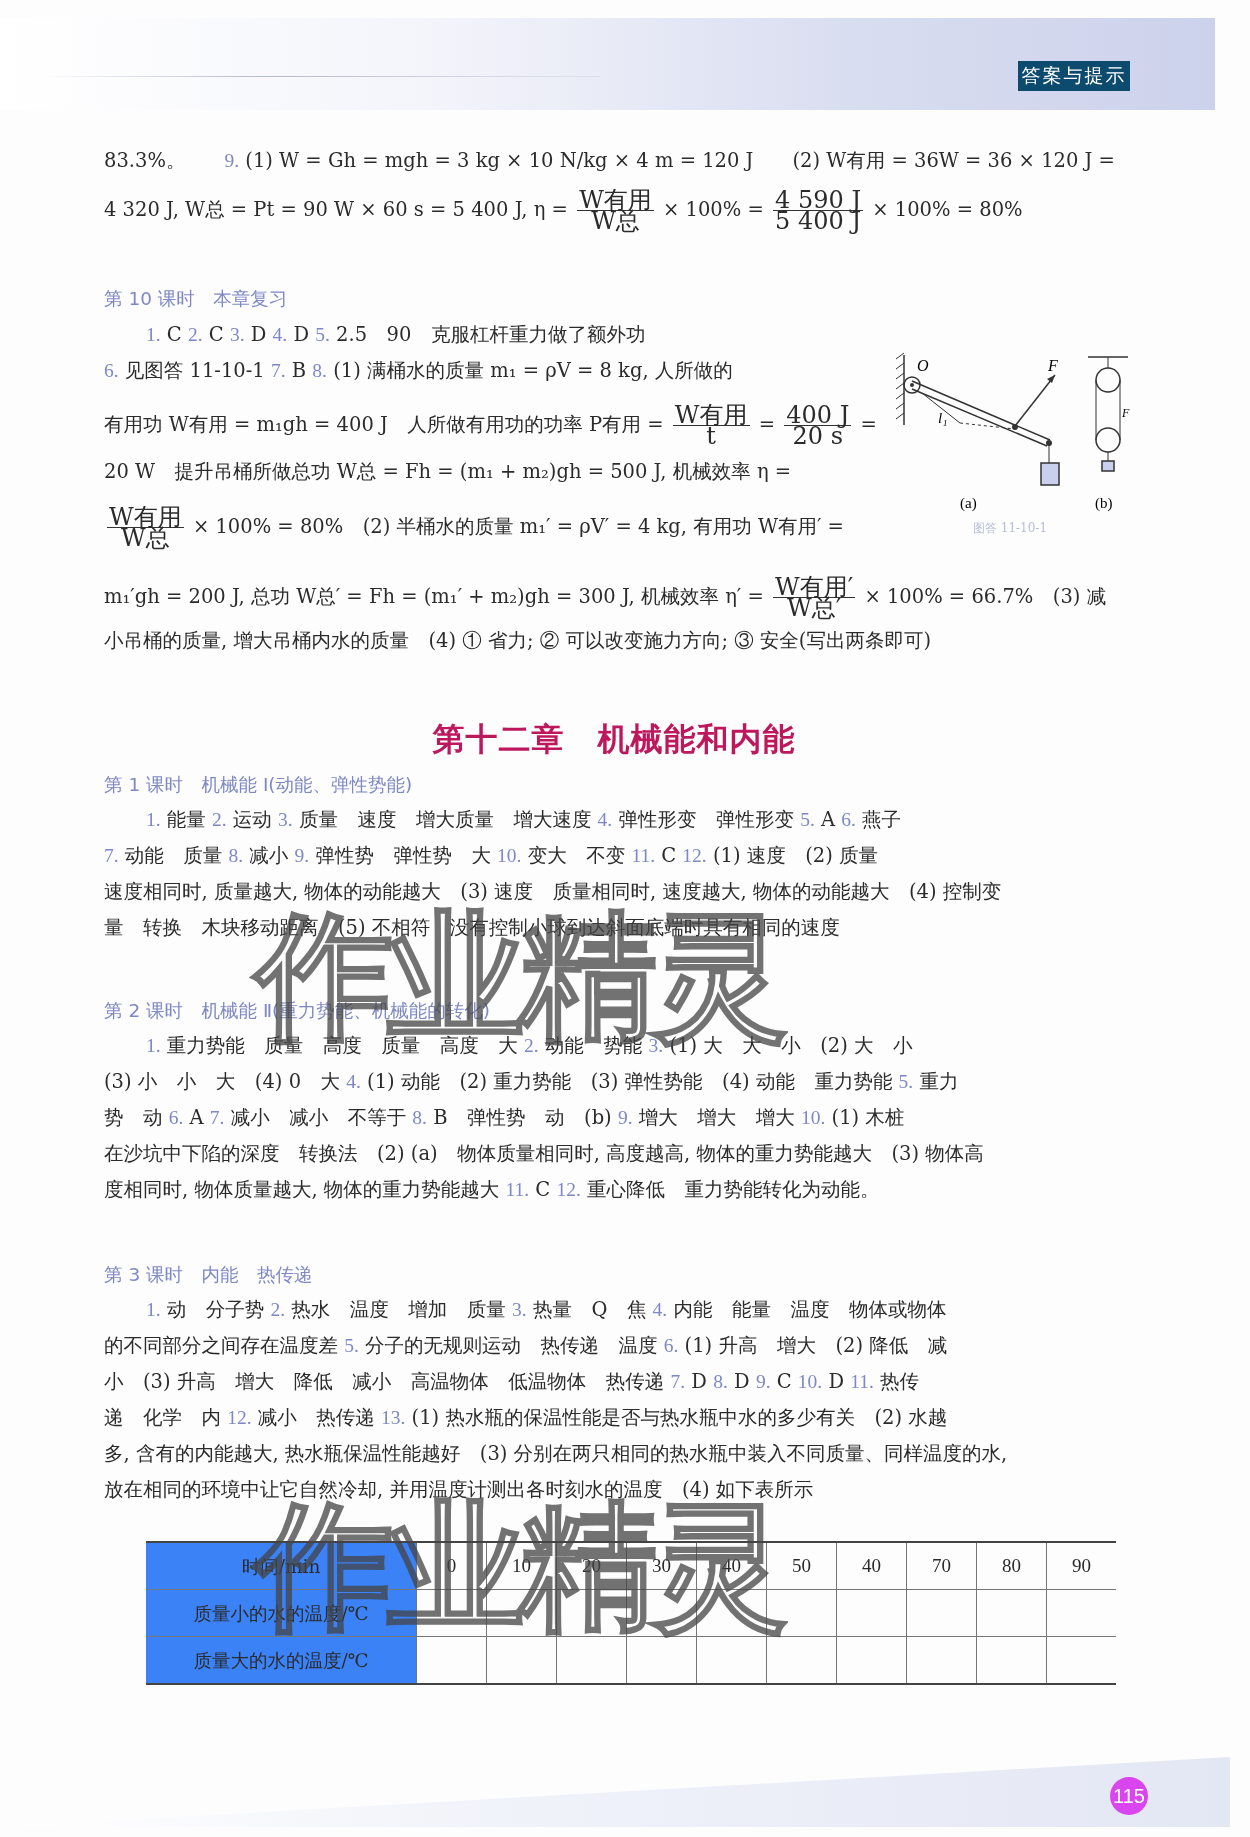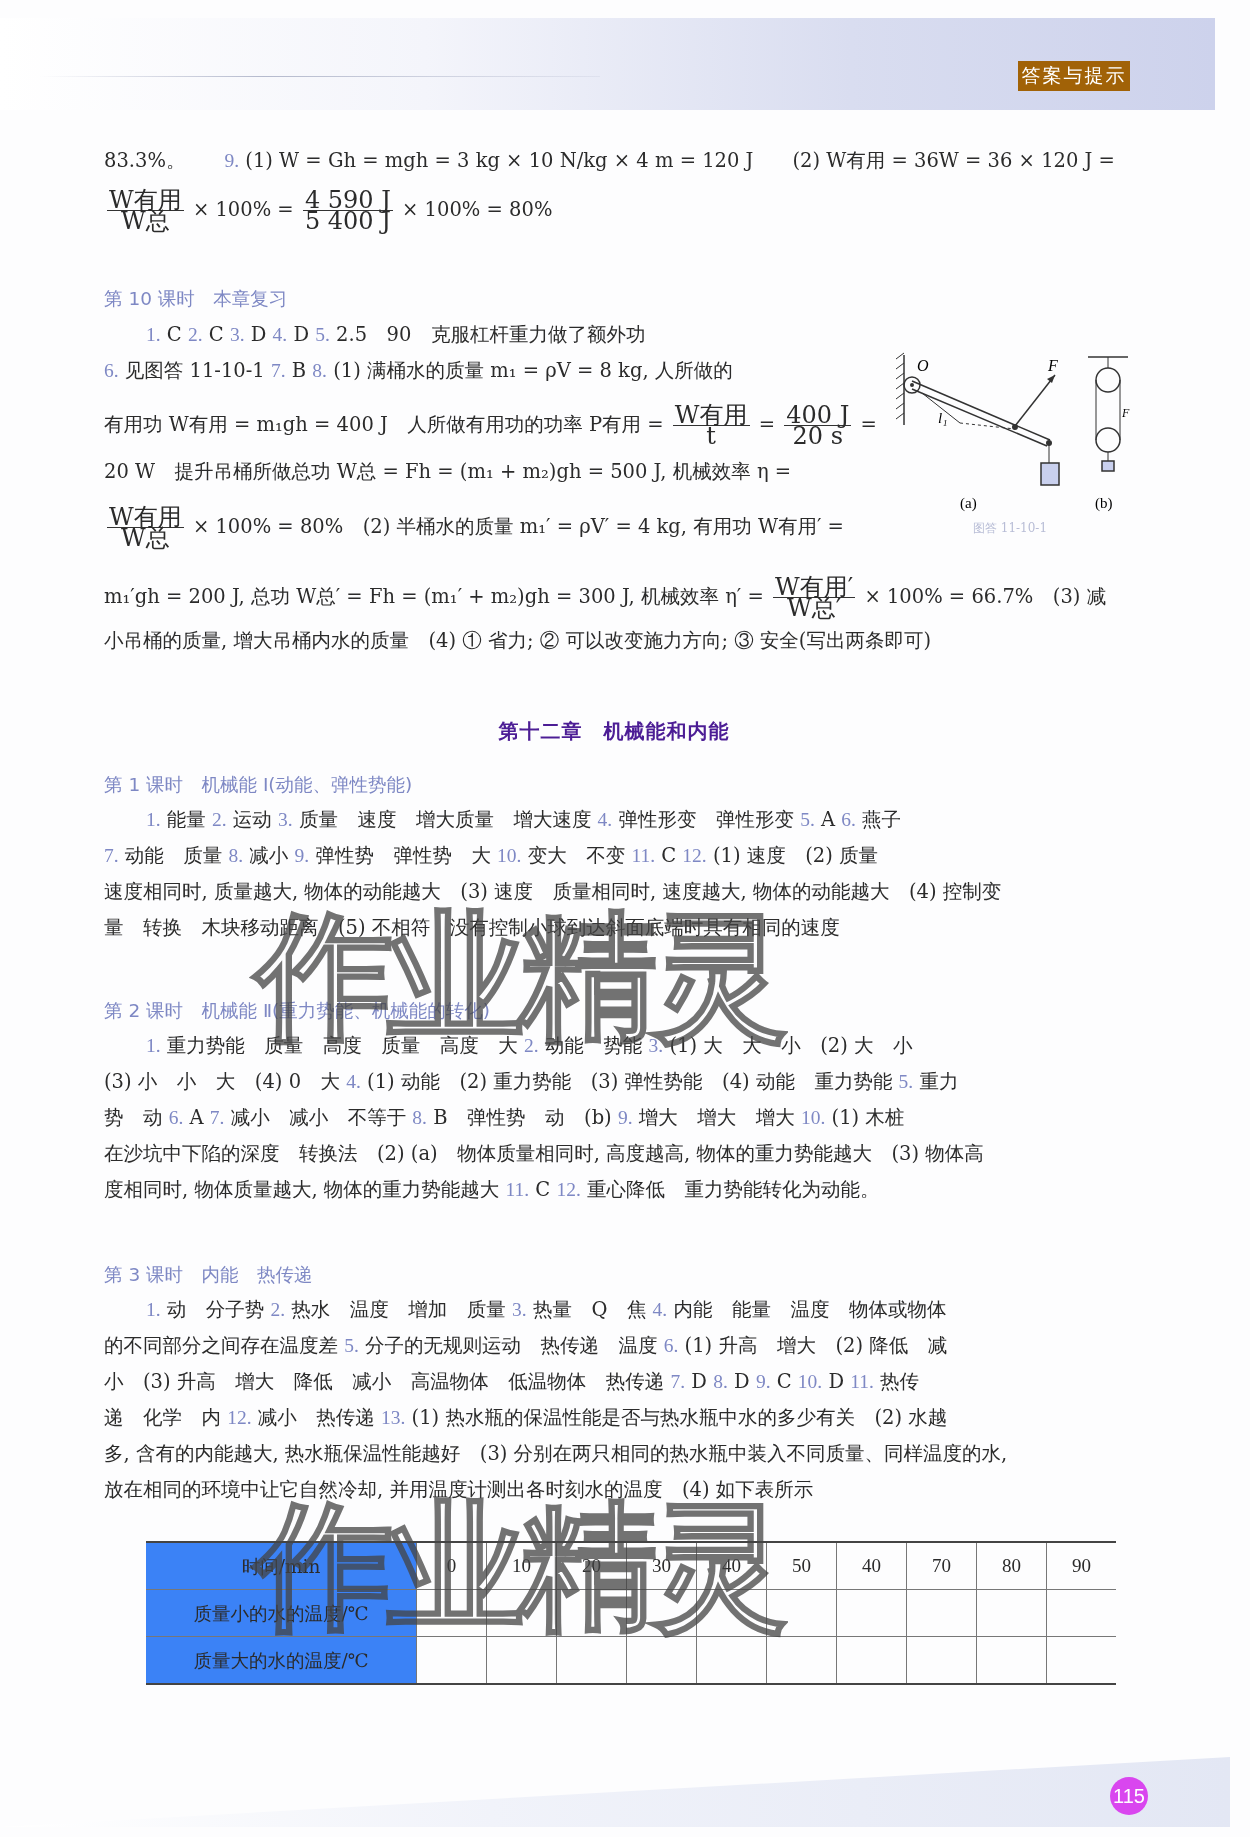--- a/index.html
+++ b/index.html
@@ -12,42 +12,42 @@
   .header-band {
     position: absolute; left: 0; top: 18px; width: 1215px; height: 92px;
     background: linear-gradient(90deg, #ffffff 0%, #f4f5fb 35%, #d9ddf0 70%, #cdd2ec 100%);
   }
   .header-rule {
     position: absolute; left: 40px; top: 76px; width: 560px; height: 1px;
     background: linear-gradient(90deg, rgba(180,185,205,0) 0%, #b5bacd 40%, rgba(180,185,205,0.2) 100%);
   }
   .header-tag {
     position: absolute; left: 1018px; top: 61px; width: 112px; height: 30px;
-    background: #a16207; color: #fff;
+    background: #0c4a6e; color: #fff;
     font-family: "DejaVu Sans", sans-serif; font-size: 19px; letter-spacing: 2px;
     display: flex; align-items: center; justify-content: center;
   }
   .footer-band {
     position: absolute; left: 0; top: 1757px; width: 1230px; height: 70px;
     background: linear-gradient(90deg, #ffffff 0%, #f1f3fa 40%, #e3e7f4 100%);
     clip-path: polygon(0 100%, 100% 0, 100% 100%);
   }
   .page-num {
     position: absolute; left: 1110px; top: 1777px; width: 38px; height: 38px; border-radius: 50%;
     background: #d946ef; color: #fff; font-family: "Liberation Sans", sans-serif; font-size: 20px;
     display: flex; align-items: center; justify-content: center;
   }
   .content { position: absolute; left: 104px; top: 0; width: 1020px; }
   .line { position: absolute; left: 0; white-space: nowrap; font-size: 19.5px; line-height: 30px; }
   .indent { padding-left: 42px; }
   .num { color: #7e88c4; font-family: "Liberation Serif", serif; }
   .sec { position: absolute; left: 0; color: #7e88c4; font-family: "DejaVu Sans", sans-serif; font-size: 18.5px; }
   .chapter {
     position: absolute; left: 0; width: 1020px; text-align: center; top: 718px;
-    color: #4c1d95; font-family: Liberation Mono, monospace; font-size: 20px; font-weight: bold; letter-spacing: 1px;
+    color: #be185d; font-family: Liberation Mono, monospace; font-size: 32px; font-weight: bold; letter-spacing: 1px;
   }
   .frac { display: inline-flex; flex-direction: column; align-items: center; vertical-align: middle; font-size: 24px; line-height: 20px; margin: 0 3px; }
   .frac .n { border-bottom: 1px solid #333; padding: 0 2px; }
   .figure { position: absolute; left: 890px; top: 345px; width: 240px; height: 200px; }
   .fig-caption { position: absolute; left: 0; top: 170px; width: 240px; text-align: center; color: #b8bdd6; font-size: 12px; }
   .tbl { position: absolute; left: 146px; top: 1541px; border-collapse: collapse; border-top: 2px solid #444; border-bottom: 2px solid #444; }
   .tbl td { border: 1px solid #777; height: 44px; width: 67px; text-align: center; font-size: 19px; font-family: "Liberation Serif", serif; }
   .tbl td.head { width: 268px; background: #3b82f6; border-left: none; font-family: "DejaVu Serif", serif; font-size: 18.5px; }
   .tbl td:last-child { border-right: none; }
   .watermark { position: absolute; font-family: "DejaVu Sans", sans-serif; font-size: 138px; font-weight: bold; color: transparent; -webkit-text-stroke: 2px #444; opacity: 0.75; letter-spacing: -6px; }
@@ -58,20 +58,21 @@
 <div class="header-band"></div>
 <div class="header-rule"></div>
 <div class="header-tag">答案与提示</div>
 
 <div class="content">
 
   <div class="line" style="top:146px">
     <span>83.3%。</span>　　<span class="num">9.</span> <span>(1) W = Gh = mgh = 3 kg × 10 N/kg × 4 m = 120 J　　(2) W有用 = 36W = 36 × 120 J =</span>
   </div>
   <div class="line" style="top:190px">
+    <span>4 320 J, W总 = Pt = 90 W × 60 s = 5 400 J, η =</span>
     <span class="frac">
         <span class="n">W有用</span>
         <span>W总</span>
       </span>
     <span>× 100% =</span>
     <span class="frac">
         <span class="n">4 590 J</span>
         <span>5 400 J</span>
       </span>
     <span>× 100% = 80%</span>

